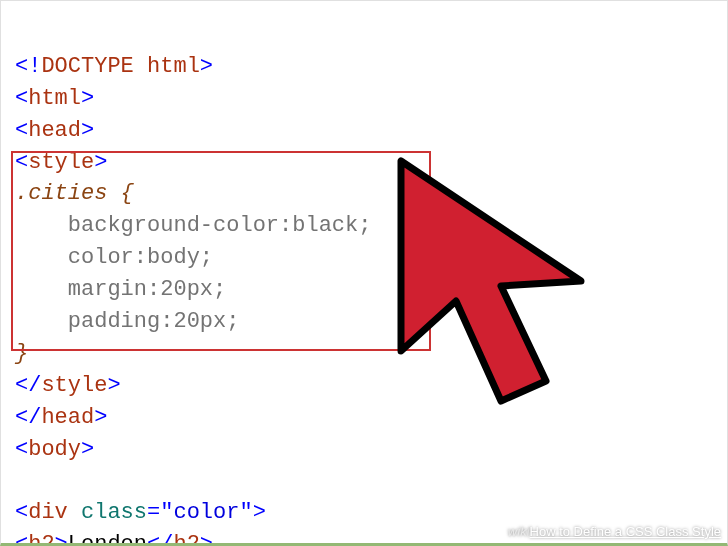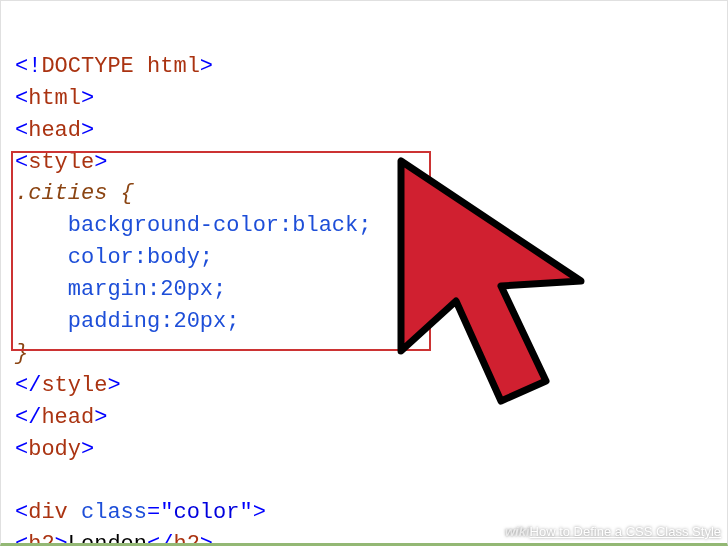--- a/index.html
+++ b/index.html
@@ -24,43 +24,43 @@
       left: 10px;
       top: 150px;
       width: 420px;
       height: 200px;
       border: 2px solid #cc3333;
       pointer-events: none;
     }
     .tag-bracket { color: #0000ff; }
     .tag-name { color: #aa3311; }
     .doctype { color: #aa3311; }
-    .attr-name { color: #1d4ed8; }
+    .attr-name { color: #0f766e; }
     .attr-value { color: #0000dd; }
     .css-selector { color: #8b4513; font-style: italic; }
-    .css-text { color: #1d4ed8; }
+    .css-text { color: #737373; }
     .plain { color: #000000; }
     .cursor-overlay {
       position: absolute;
       left: 370px;
       top: 140px;
       width: 260px;
       height: 280px;
       pointer-events: none;
     }
     .watermark {
       position: absolute;
       right: 6px;
       bottom: 4px;
       font-family: Arial, sans-serif;
       font-size: 13px;
       color: #ffffff;
       text-shadow: 0 0 3px rgba(0,0,0,0.5);
     }
-    .watermark .wiki { color: #eaeaea; font-style: italic; font-weight: bold; }
+    .watermark .wiki { color: #eaeaea; font-style: italic; font-weight: normal; }
     .watermark .title { color: #ffffff; text-decoration: underline; }
   </style>
 </head>
 <body>
 
 <div class="code-area">
 <span class="tag-bracket">&lt;!</span><span class="doctype">DOCTYPE</span><span class="doctype"> html</span><span class="tag-bracket">&gt;</span>
 <span class="tag-bracket">&lt;</span><span class="tag-name">html</span><span class="tag-bracket">&gt;</span>
 <span class="tag-bracket">&lt;</span><span class="tag-name">head</span><span class="tag-bracket">&gt;</span>
 <span class="tag-bracket">&lt;</span><span class="tag-name">style</span><span class="tag-bracket">&gt;</span>

